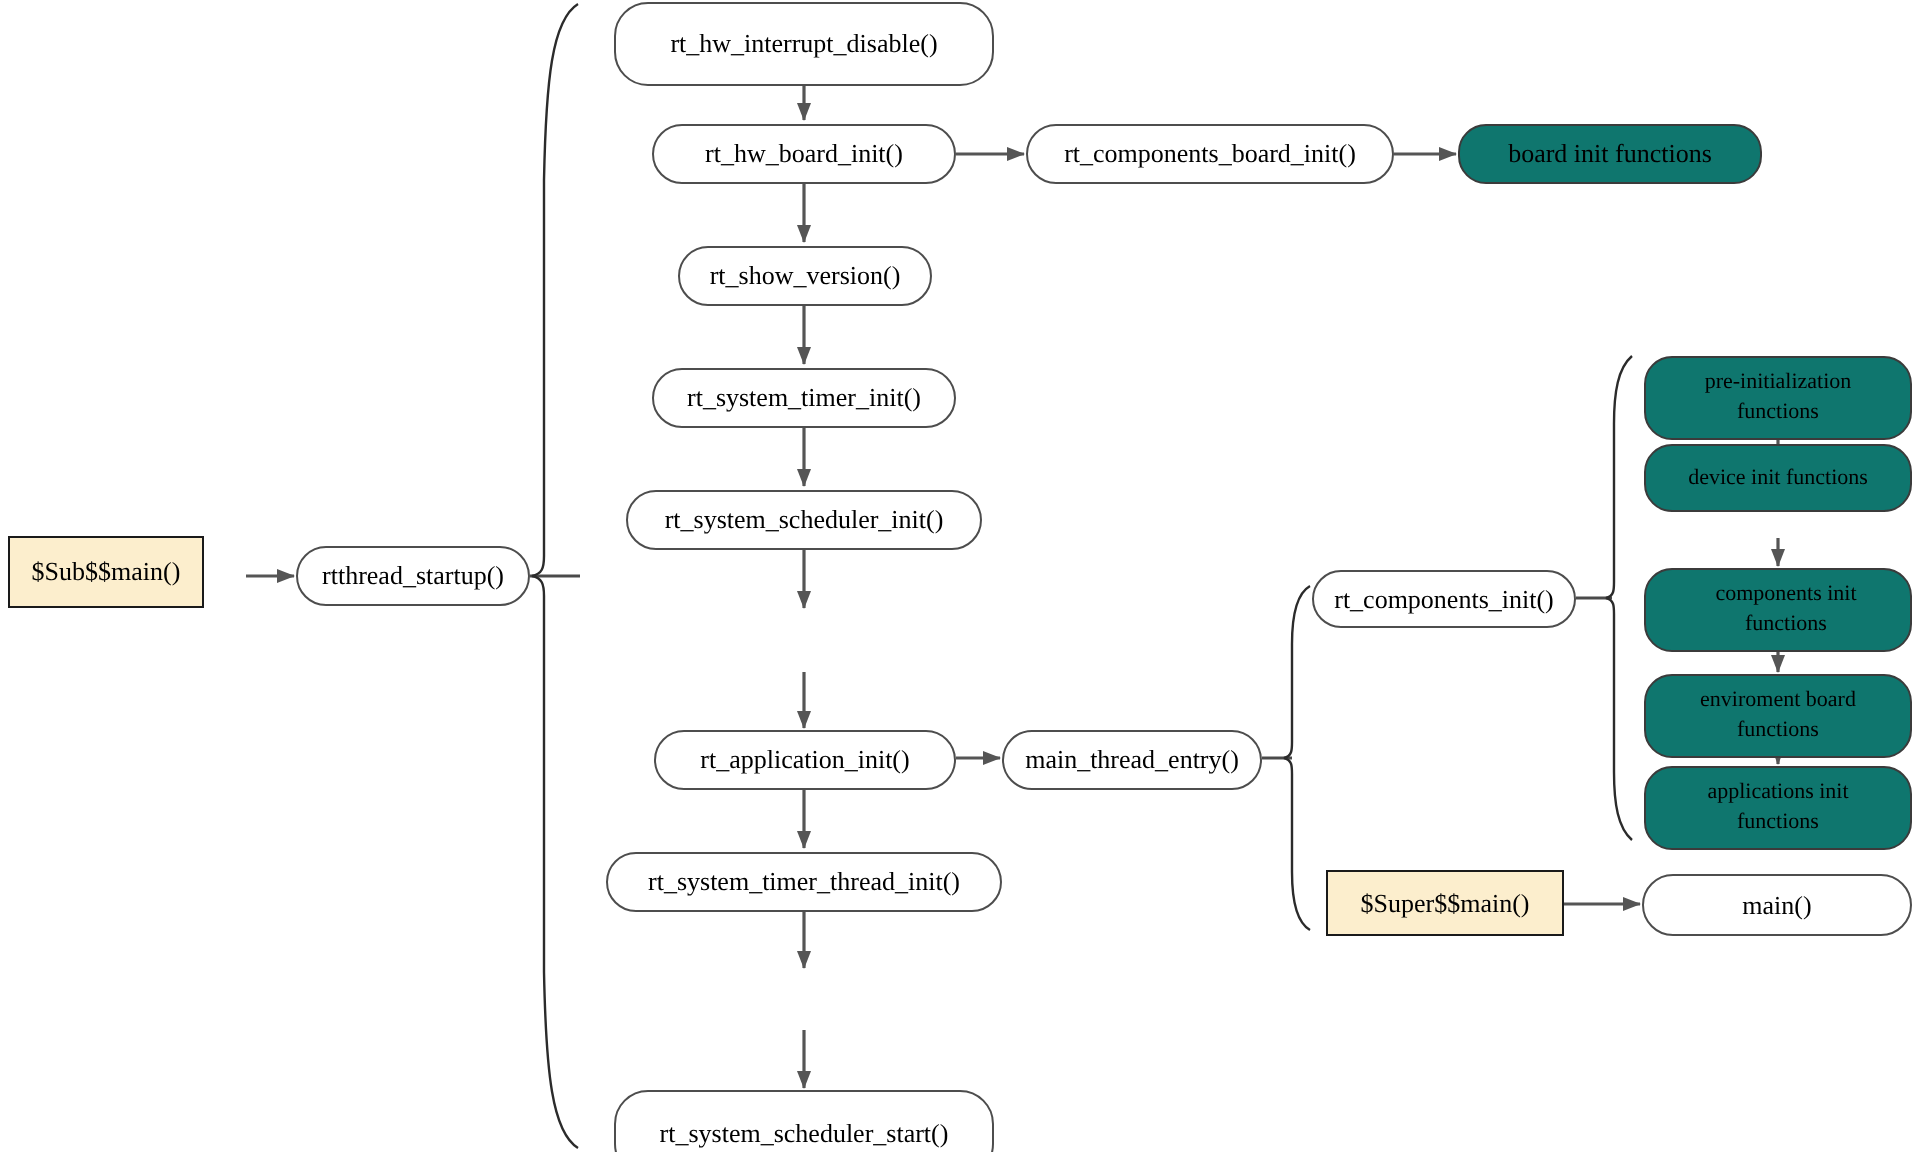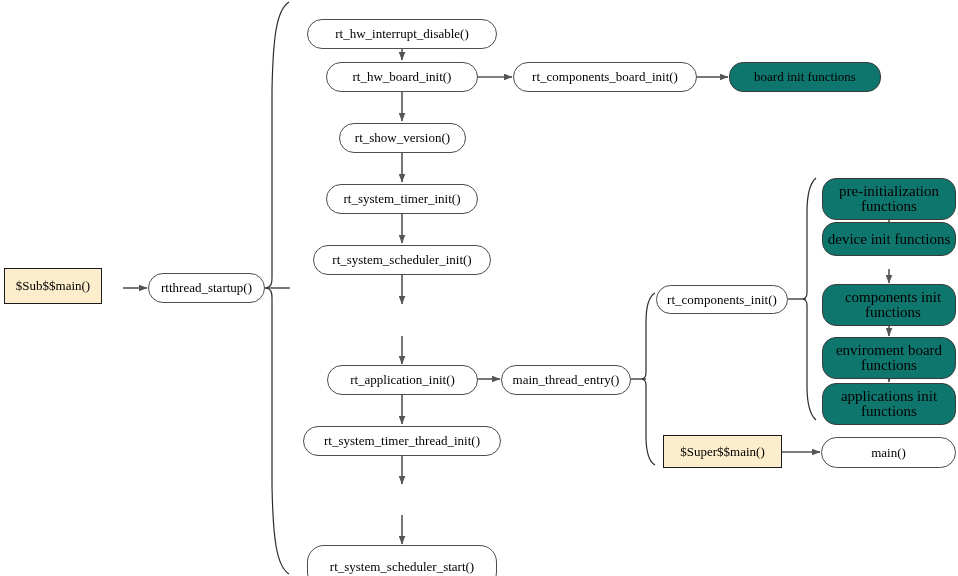--- a/index.html
+++ b/index.html
@@ -36,21 +36,21 @@
     border-radius:14px;
     white-space:normal;
   }
   .node.cream{
     background:#fceecd;
     border:1px solid #1a1a1a;
     border-radius:0;
   }
   .node.two-line{
     line-height:15px;
-    font-size:15px;
+    font-size:11px;
   }
   svg#wires{
     position:absolute;
     left:0;top:0;
     width:958px;height:576px;
     pointer-events:none;
   }
   .ln{stroke:#555555;stroke-width:1.6;fill:none;}
   .ln-dark{stroke:#4a4a4a;stroke-width:1.5;fill:none;}
   .brace{stroke:#2b2b2b;stroke-width:1.2;fill:none;}
@@ -121,21 +121,21 @@
     <line class="ln" x1="889" y1="326" x2="889" y2="336" marker-end="url(#ah)"></line>
     <line class="ln" x1="889" y1="371" x2="889" y2="382" marker-end="url(#ah)"></line>
 
     <line class="ln" x1="782" y1="452" x2="820" y2="452" marker-end="url(#ah)"></line>
   </svg>
 
   <div class="node cream" style="left:4px;top:268px;width:98px;height:36px;">$Sub$$main()</div>
 
   <div class="node" style="left:148px;top:273px;width:117px;height:30px;">rtthread_startup()</div>
 
-  <div class="node" style="left:307px;top:1px;width:190px;height:30px;margin-top:18px;">rt_hw_interrupt_disable()</div>
+  <div class="node" style="left:307px;top:1px;width:190px;height:42px;">rt_hw_interrupt_disable()</div>
 
   <div class="node" style="left:326px;top:62px;width:152px;height:30px;">rt_hw_board_init()</div>
 
   <div class="node" style="left:339px;top:123px;width:127px;height:30px;">rt_show_version()</div>
 
   <div class="node" style="left:326px;top:184px;width:152px;height:30px;">rt_system_timer_init()</div>
 
   <div class="node" style="left:313px;top:245px;width:178px;height:30px;">rt_system_scheduler_init()</div>
 
 

